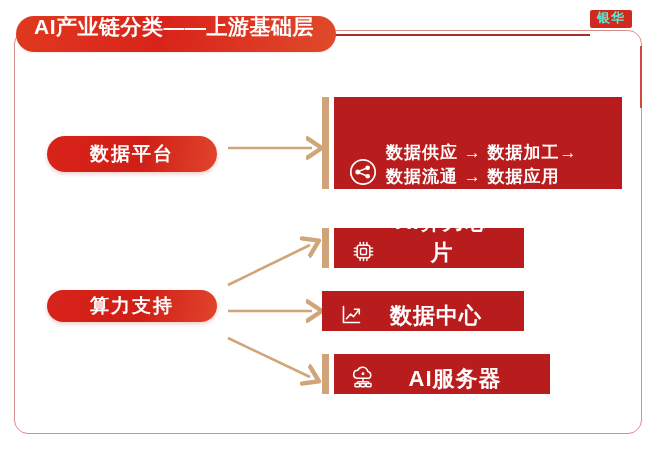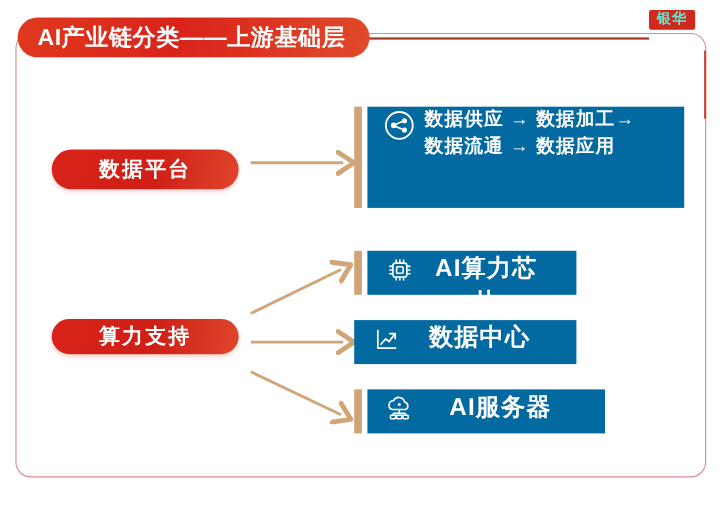--- a/index.html
+++ b/index.html
@@ -28,21 +28,21 @@
     left:140px; top:34px;
     width:450px; height:2px;
     background:#a33126;
     z-index:2;
   }
   #title-badge{
     position:absolute;
     left:16px; top:16px;
     height:36px;
     padding:0 22px 0 18px;
-    display:flex;align-items:center;
+    display:flex;
     background:linear-gradient(100deg,#e0391f 0%,#d9231a 45%,#e04a2a 100%);
     border-radius:18px;
     z-index:4;
     box-shadow:0 1px 2px rgba(0,0,0,.08);
   }
   #title-text{
     color:#ffffff;
     font-size:21px;
     font-weight:bold;
     letter-spacing:.5px;
@@ -116,23 +116,23 @@
   
   .tan-group{ position:absolute; display:flex; align-items:stretch; }
   .tan-tab{
     width:7px;
     background:#cfa479;
     flex:0 0 auto;
   }
   .tan-gap{ width:5px; flex:0 0 auto; background:transparent; }
   .tan-box{
     flex:1 1 auto;
-    background:#0369a1;
+    background:#b91c1c;
     display:flex;
-    align-items:flex-start;
+    align-items:flex-end;
     padding-left:12px;
     box-sizing:border-box;
   }
   .tan-icon{
     flex:0 0 auto;
     width:34px;height:34px;
     display:flex;align-items:center;justify-content:center;
     margin-right:6px;
   }
   .tan-text{

